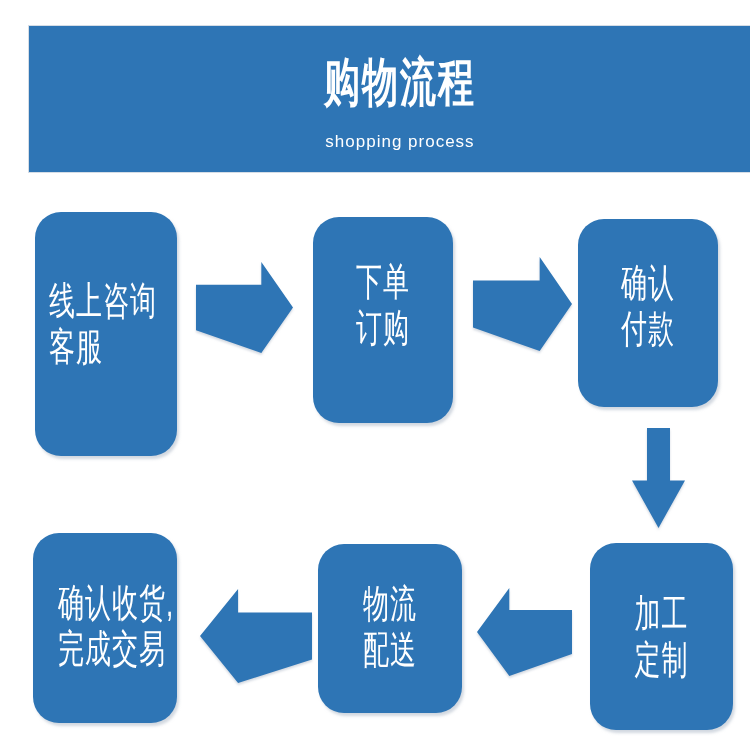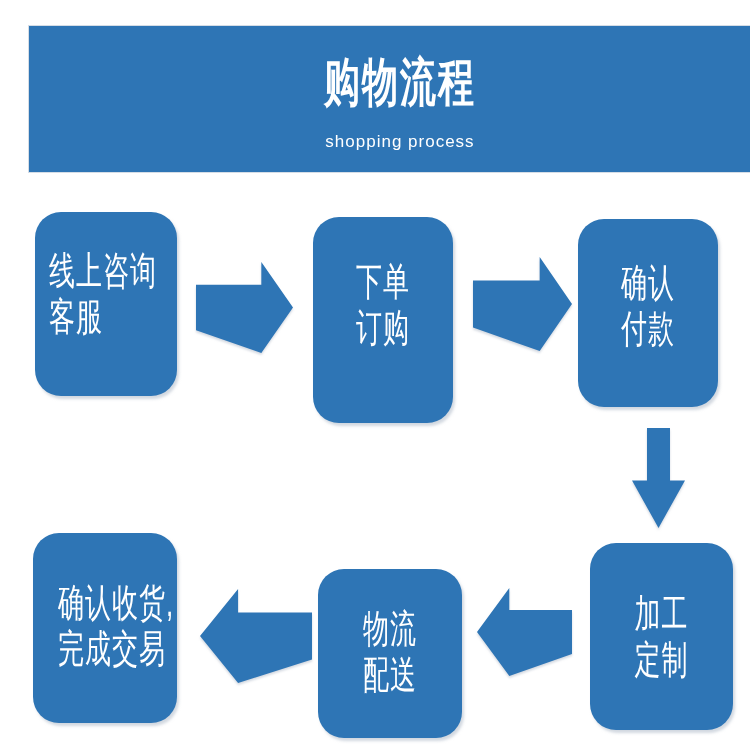--- a/index.html
+++ b/index.html
@@ -39,25 +39,25 @@
     box-shadow:2px 3px 3px rgba(173,184,199,.55);
   }
   .box-label{
     font-size:26px;line-height:31px;text-align:center;letter-spacing:1px;
     transform:scaleY(1.5);transform-origin:center center;
     white-space:nowrap;
   }
   .box-label span{display:block;}
   .box--left{justify-content:flex-start;}
   .box--left .box-label{text-align:left;transform-origin:left center;}
-  #box-step1{left:35px;top:212px;width:142px;height:184px;padding-left:14px;padding-bottom:20px;box-sizing:border-box;}
+  #box-step1{left:35px;top:212px;width:142px;height:244px;padding-left:14px;padding-bottom:20px;box-sizing:border-box;}
   #box-step2{left:313px;top:217px;width:140px;height:206px;padding-bottom:30px;box-sizing:border-box;}
   #box-step3{left:578px;top:219px;width:140px;height:188px;padding-bottom:14px;box-sizing:border-box;}
   #box-step4{left:590px;top:543px;width:143px;height:187px;box-sizing:border-box;}
-  #box-step5{left:318px;top:569px;width:144px;height:169px;padding-bottom:4px;box-sizing:border-box;}
+  #box-step5{left:318px;top:544px;width:144px;height:169px;padding-bottom:4px;box-sizing:border-box;}
   #box-step6{left:33px;top:533px;width:144px;height:190px;padding-left:25px;padding-bottom:4px;box-sizing:border-box;}
   
   .arrow{position:absolute;color:var(--primary);filter:drop-shadow(0 2px 1px rgba(170,180,195,.5));}
   #arrow-1{left:196px;top:262px;width:97px;height:91px;}
   #arrow-2{left:473px;top:257px;width:99px;height:94px;}
   #arrow-3{left:632px;top:428px;width:53px;height:100px;}
   #arrow-4{left:477px;top:588px;width:95px;height:88px;}
   #arrow-5{left:200px;top:589px;width:112px;height:94px;}
   .arrow svg{display:block;width:100%;height:100%;}
 </style>

